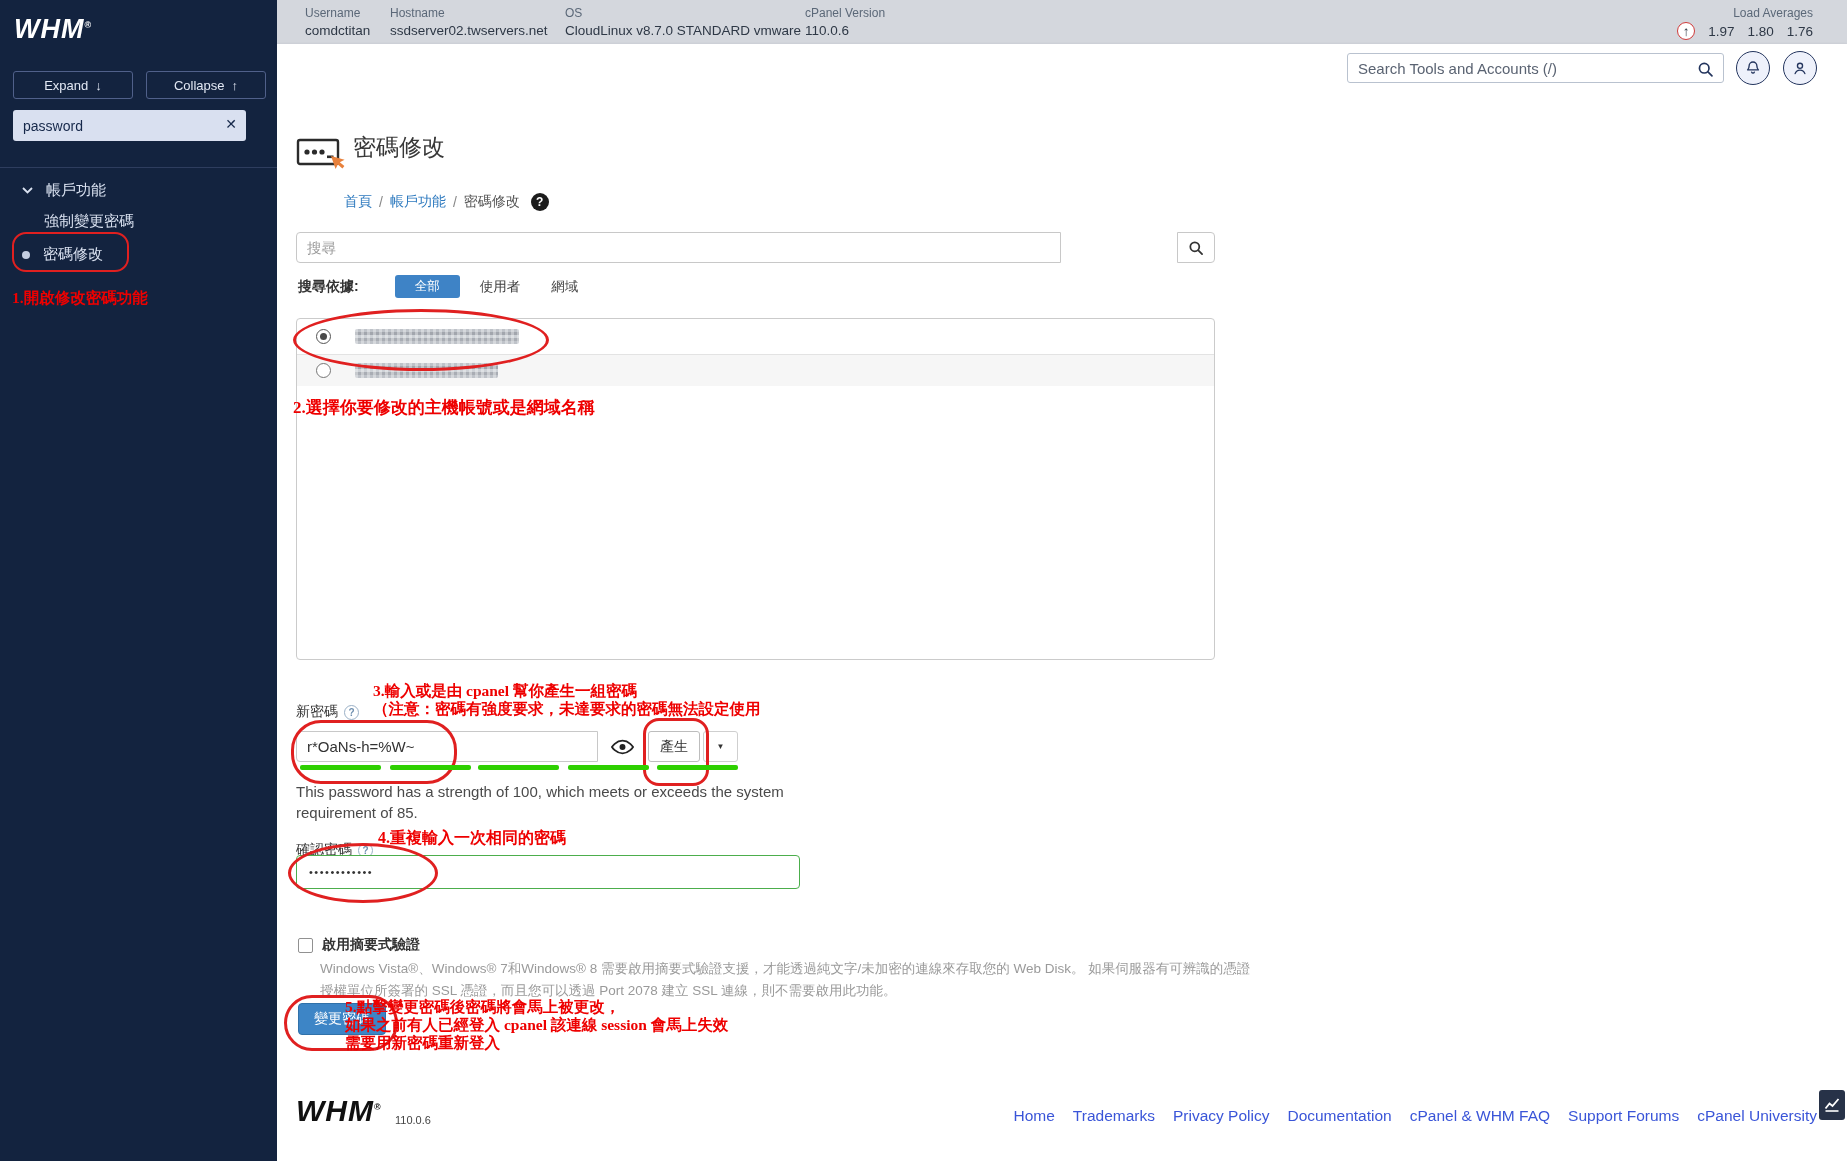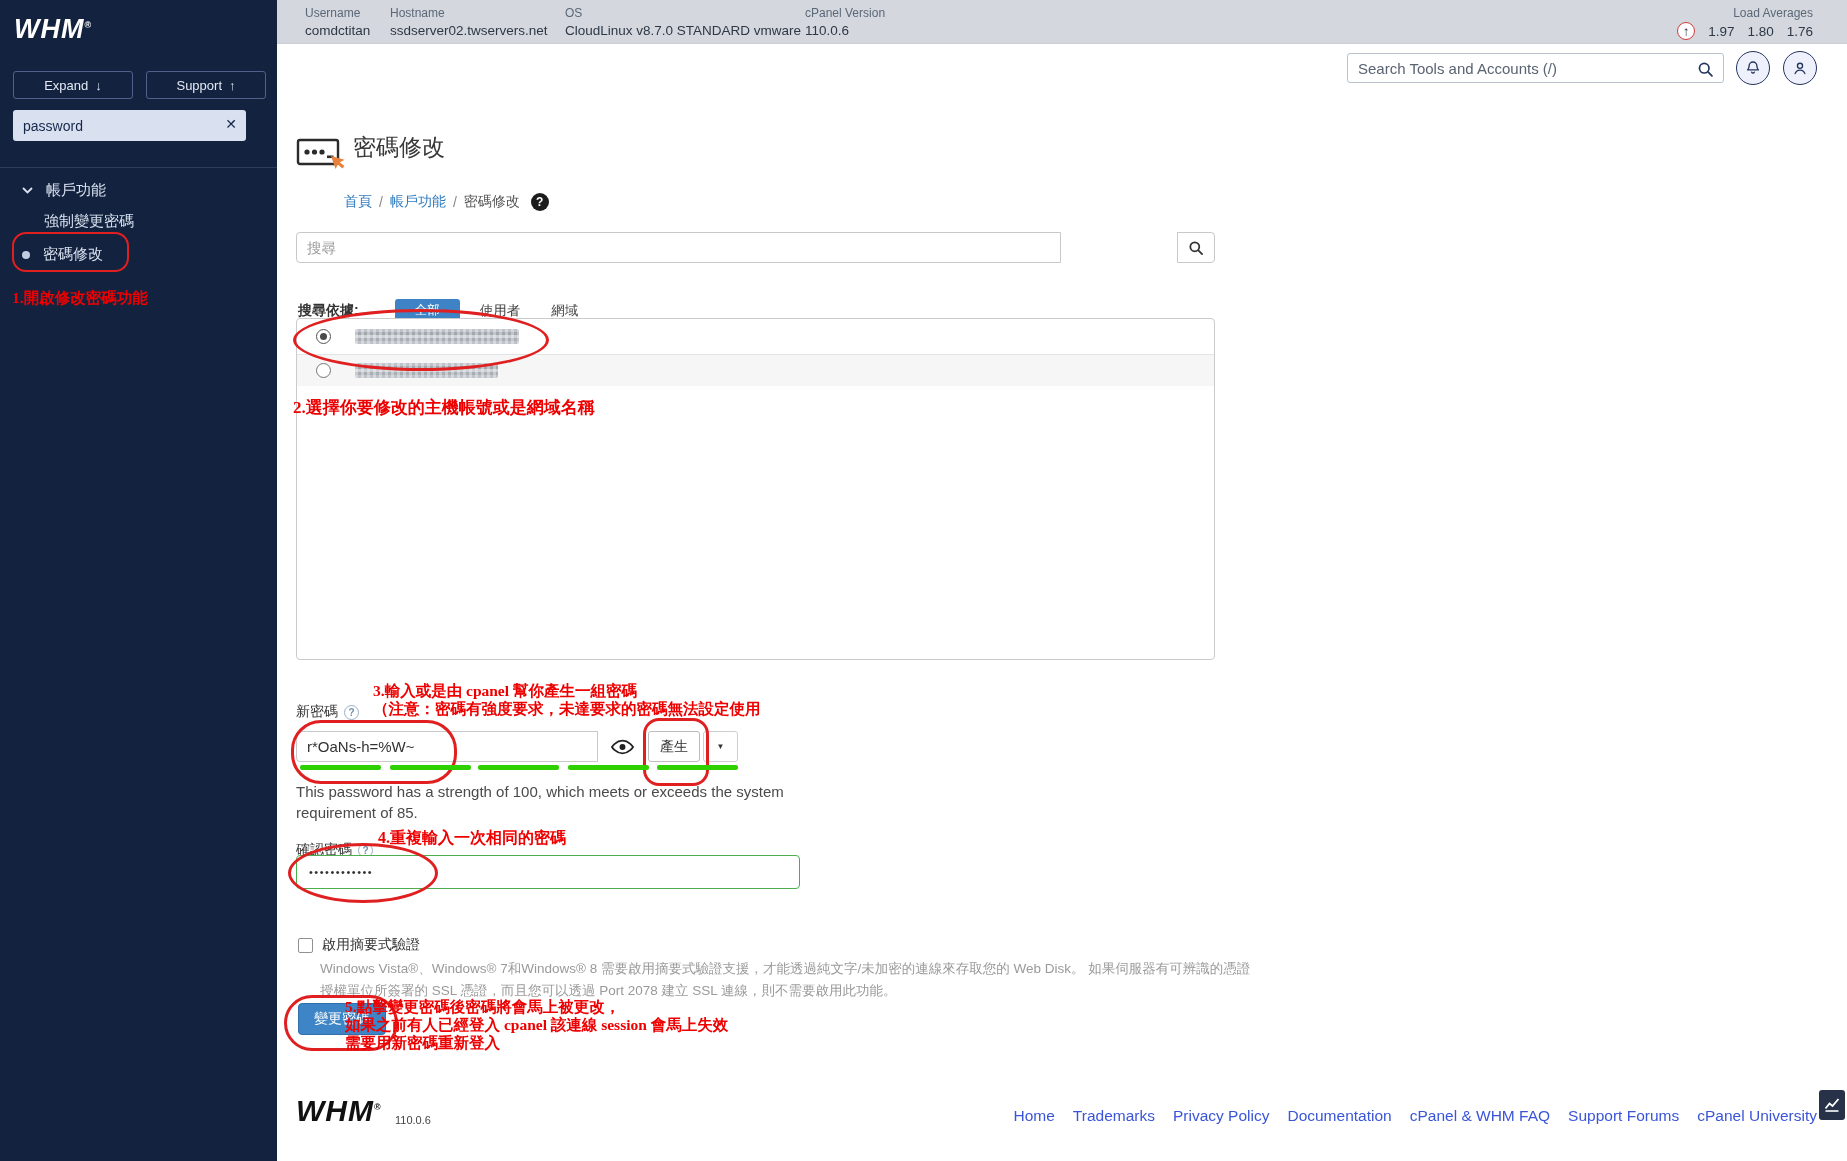--- a/index.html
+++ b/index.html
@@ -56,21 +56,21 @@
   .crumbs{position:absolute;left:19px;top:101px;font-size:14px;color:#888;display:flex;align-items:center;gap:7px;margin-left:48px;}
   .crumbs a{color:#2e7abf;text-decoration:none;cursor:pointer;}
   .crumb-cur{color:#555;}
   .help-black{width:18px;height:18px;border-radius:50%;background:#1c1c1c;color:#fff;font-size:12px;font-weight:bold;
     display:inline-flex;align-items:center;justify-content:center;margin-left:4px;cursor:pointer;}
   .m-search{position:absolute;left:19px;top:140px;width:765px;height:31px;border:1px solid #c8c8c8;border-radius:4px 0 0 4px;
     padding:0 10px;font-size:14.5px;color:#555;background:#fff;}
   .m-search::placeholder{color:#9a9a9a;}
   .m-search-btn{position:absolute;left:900px;top:140px;width:38px;height:31px;border:1px solid #c8c8c8;border-radius:0 4px 4px 0;
     background:#fff;display:flex;align-items:center;justify-content:center;color:#333;cursor:pointer;}
-  .filter-row{position:absolute;left:21px;top:183px;display:flex;align-items:center;font-size:14px;margin-top:24px;}
+  .filter-row{position:absolute;left:21px;top:183px;display:flex;align-items:center;font-size:14px;}
   .filter-label{font-weight:bold;color:#333;}
   .pill{margin-left:36px;background:#3e83c6;color:#fff;font-size:12.5px;padding:3px 20px;border-radius:3px;cursor:pointer;}
   .flink{color:#404040;font-size:13.5px;cursor:pointer;}
   .flink.u{margin-left:20px;} .flink.d{margin-left:31px;}
   .listbox{position:absolute;left:19px;top:226px;width:919px;height:342px;border:1px solid #cbcbcb;border-radius:4px;background:#fff;overflow:hidden;}
   .acct-row{display:flex;align-items:center;padding-left:19px;gap:24px;cursor:pointer;}
   .acct-row.r1{height:36px;border-bottom:1px solid #e3e3e3;}
   .acct-row.r2{height:31px;background:#f6f6f6;}
   .radio{width:15px;height:15px;border:1px solid #767676;border-radius:50%;background:#fff;position:relative;flex:none;}
   .radio.checked{border-color:#555;}
@@ -100,21 +100,21 @@
   .seg{position:absolute;top:673px;height:5px;width:81px;background:#2ed000;border-radius:2px;}
   .seg:nth-child(1){left:23px;} .seg:nth-child(2){left:113px;} .seg:nth-child(3){left:201px;}
   .seg:nth-child(4){left:291px;} .seg:nth-child(5){left:380px;}
   .strength-text{position:absolute;left:19px;top:689px;width:495px;font-size:15px;color:#4a4a4a;line-height:21px;}
   .ann4{position:absolute;left:101px;top:736px;font-size:16px;}
   .confirm-input{position:absolute;left:19px;top:763px;width:504px;height:34px;border:1px solid #4cae4c;border-radius:4px;
     padding:0 12px;font-size:11px;letter-spacing:1.5px;color:#333;}
   .red-ellipse2{position:absolute;left:11px;top:751px;width:150px;height:60px;border:3px solid #e02020;border-radius:50%;pointer-events:none;}
   .cb-row{position:absolute;left:21px;top:844px;display:flex;align-items:center;gap:9px;}
   .checkbox{width:15px;height:15px;border:1px solid #919191;border-radius:2px;background:#fff;cursor:pointer;flex:none;}
-  .cb-label{font-size:14px;color:#333;}
+  .cb-label{font-size:14px;color:#333;font-weight:bold;}
   .digest-help{position:absolute;left:43px;top:866px;width:938px;font-size:13.5px;color:#9a9a9a;line-height:21.5px;}
   .change-btn{position:absolute;left:21px;top:911px;width:88px;height:32px;background:#3d85c6;border:1px solid #3071a9;border-radius:4px;
     color:#fff;font-size:14px;display:flex;align-items:center;justify-content:center;cursor:pointer;}
   .red-rect-btn{position:absolute;left:7px;top:903px;width:114px;height:56px;border:3px solid #e02020;border-radius:28px;pointer-events:none;}
   .ann5a{position:absolute;left:68px;top:905px;font-size:15.5px;}
   .ann5b{position:absolute;left:68px;top:923px;font-size:15.5px;}
   .ann5c{position:absolute;left:68px;top:941px;font-size:15.5px;}
 
   
   .f-logo{position:absolute;left:19px;top:1002px;font-size:30px;font-style:italic;font-weight:900;color:#111;letter-spacing:1px;}
@@ -131,21 +131,21 @@
 
 <div id="page">
 
   <div class="sidebar">
     <div class="whm-logo"><span>WHM</span><sup>®</sup></div>
     <div class="side-btn expand">
       <span>Expand</span>
       <span>↓</span>
     </div>
     <div class="side-btn collapse">
-      <span>Support</span>
+      <span>Collapse</span>
       <span>↑</span>
     </div>
     <div class="side-search">
       <input type="text" value="password" style="">
       <span class="clear">✕</span>
     </div>
     <div class="side-divider"></div>
     <div class="nav-group">
       <svg width="11" height="7" viewBox="0 0 11 7">
         <polyline points="1,1 5.5,5.5 10,1" fill="none" stroke="#d9e1f0" stroke-width="1.8"></polyline>

